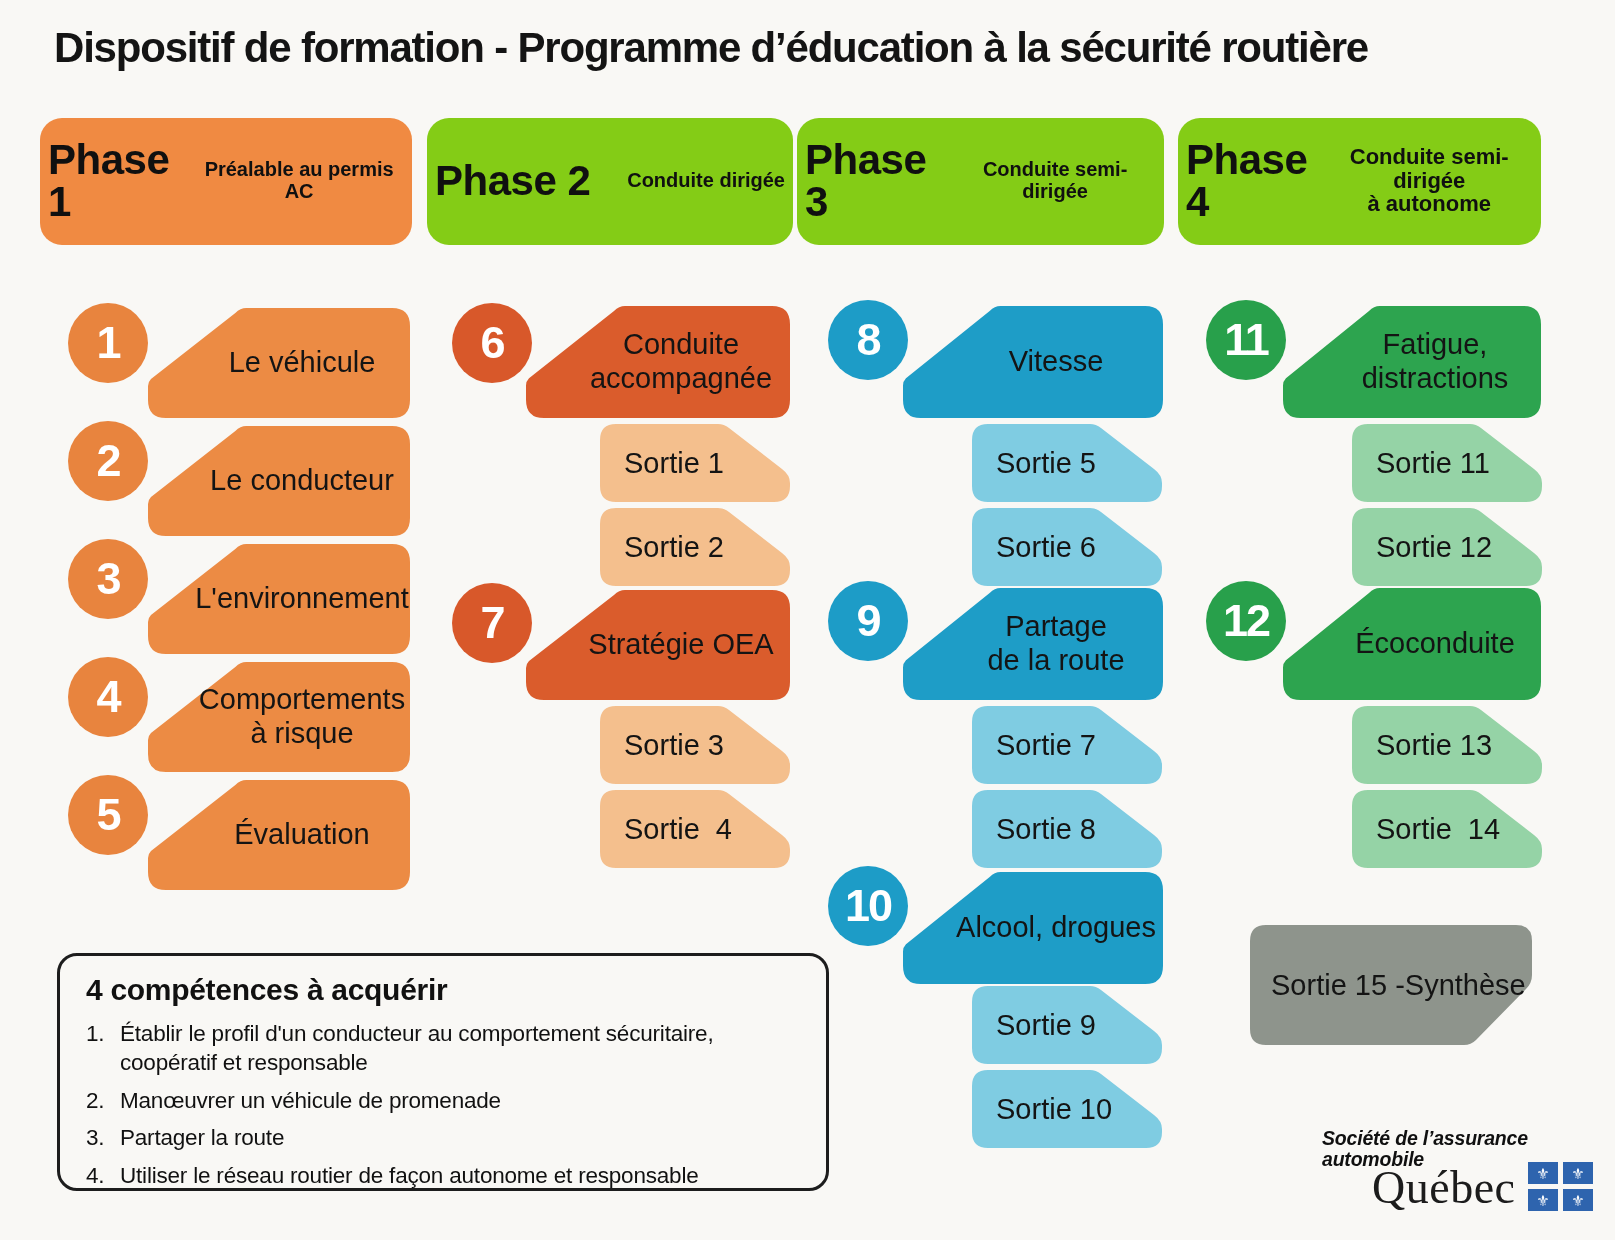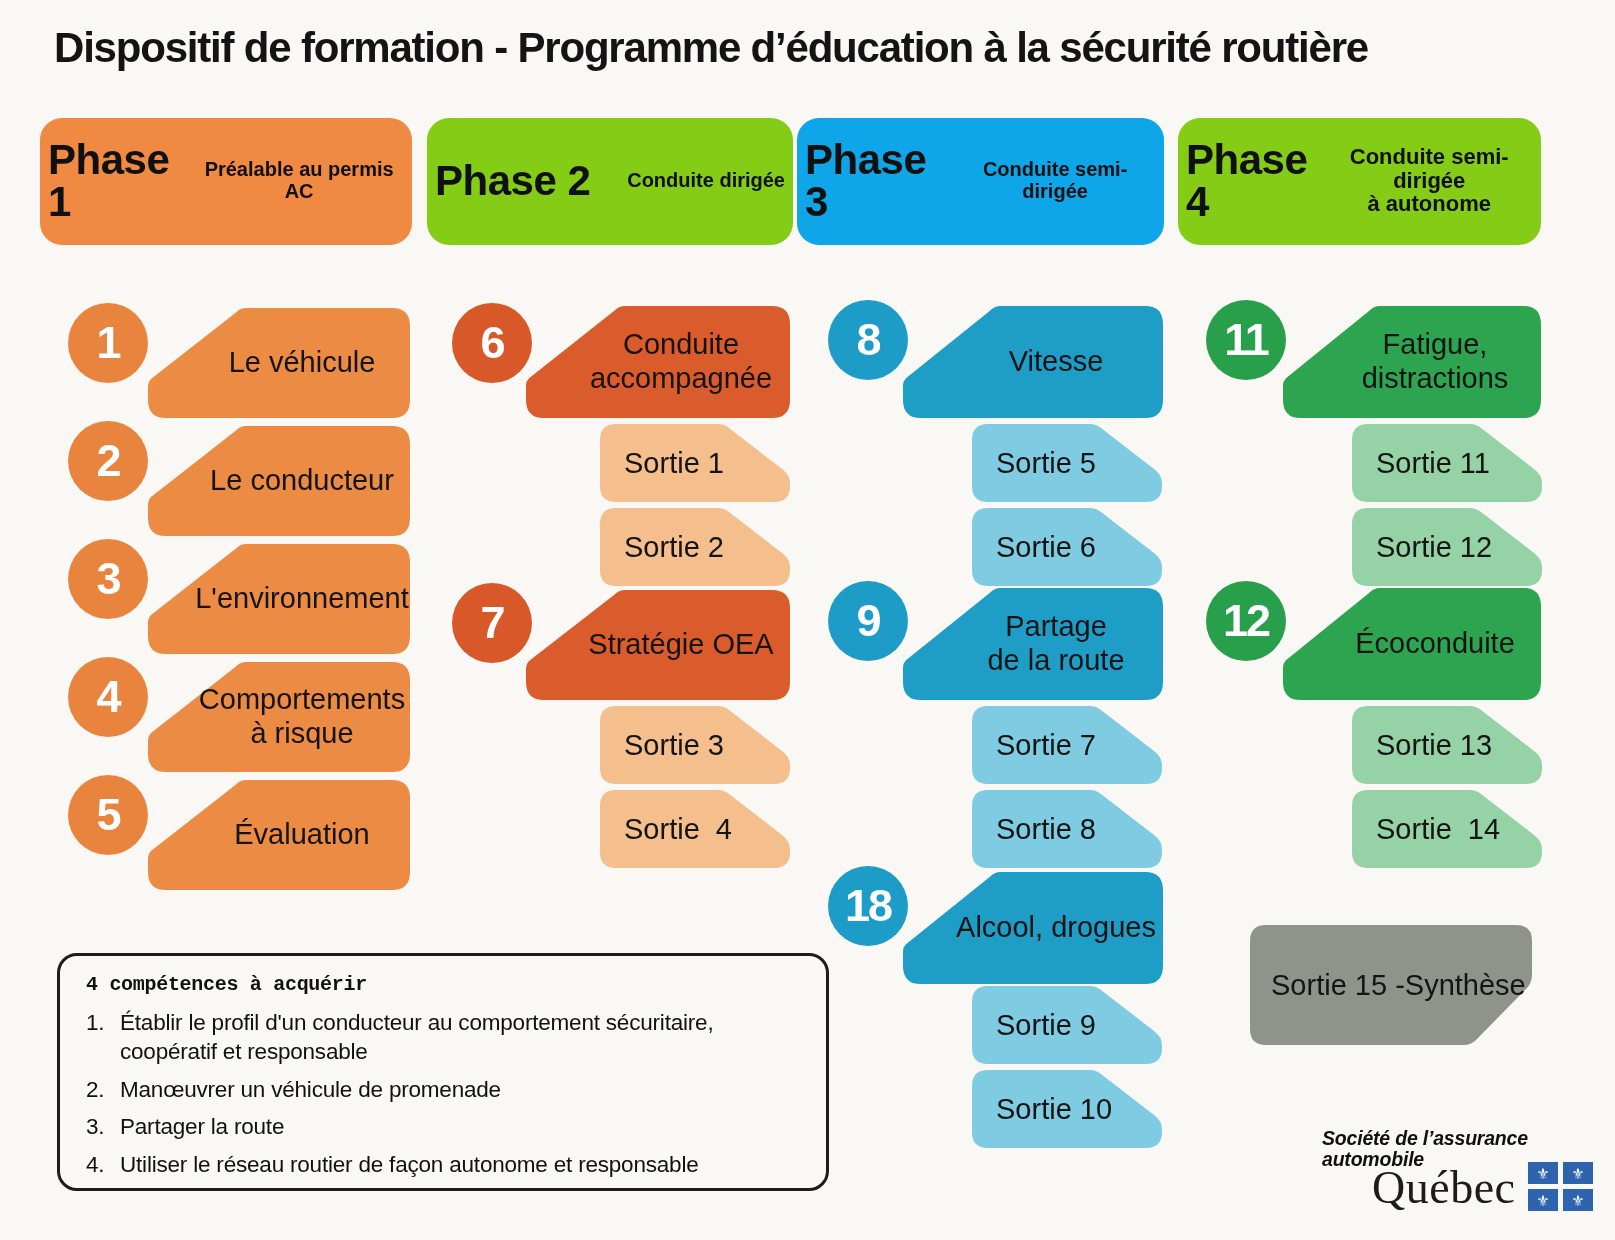--- a/index.html
+++ b/index.html
@@ -15,21 +15,21 @@
   .ph{
     position:absolute;top:118px;height:127px;border-radius:22px;box-sizing:border-box;
     display:flex;align-items:center;justify-content:space-between;
     padding:13px 8px 15px;color:#101010;
   }
   .ph-name{font-size:42px;font-weight:700;letter-spacing:-0.5px;line-height:1;}
   .ph-sub{font-size:20px;font-weight:700;text-align:center;line-height:1.08;white-space:pre-line;}
   .ph4{padding-top:10px;padding-bottom:12px;}
   .ph4 .ph-sub{font-size:22px;}
   .h-or1{background:#F08A42;} .h-or2{background:#84cc16;}
-  .h-bl{background:#0ea5e9;}  .h-gn{background:#84cc16;}
+  .h-bl{background:#84cc16;}  .h-gn{background:#84cc16;}
   
   .num{
     position:absolute;width:80px;height:80px;border-radius:50%;color:#ffffff;
     font-weight:700;font-size:45px;display:flex;align-items:center;justify-content:center;
     letter-spacing:-2px;
   }
   .bg-or1{background:#E8843E;} .bg-or2{background:#D8582A;}
   .bg-bl{background:#1D9CC7;}  .bg-gn{background:#28A04B;}
   
   .mod{position:absolute;}
@@ -47,21 +47,21 @@
   }
   .s15{width:282px;height:120px;}
   .s15 .sortie-label{padding-left:21px;}
   .co-or1{color:#EC8B44;} .co-or2{color:#DA5C2C;} .co-bl{color:#1E9DC7;} .co-gn{color:#2DA44F;}
   .co-peach{color:#F4BF8D;} .co-lbl{color:#7FCCE2;} .co-lgn{color:#95D3A6;} .co-gray{color:#8E948C;}
   
   .comp{
     position:absolute;left:57px;top:953px;width:772px;height:238px;box-sizing:border-box;
     border:3px solid #1d1d1d;border-radius:20px;padding:17px 14px 0 26px;color:#111;
   }
-  .comp-title{font-size:20px;font-weight:700;margin:0 0 13px 0;letter-spacing:-0.3px;font-family:Liberation Mono, monospace;}
+  .comp-title{font-size:30px;font-weight:700;margin:0 0 13px 0;letter-spacing:-0.3px;}
   .comp-item{display:flex;margin-bottom:9px;font-size:22.5px;line-height:1.28;letter-spacing:-0.2px;}
   .comp-num{width:34px;flex:none;}
   .comp-text{white-space:pre-line;}
   
   .saaq-lines{
     position:absolute;left:1322px;top:1128px;font-size:19.5px;font-weight:700;font-style:italic;
     line-height:1.1;color:#101010;white-space:pre-line;letter-spacing:-0.2px;
   }
   .quebec{
     position:absolute;left:1372px;top:1161px;font-family:"Liberation Serif","DejaVu Serif",serif;
@@ -109,21 +109,21 @@
 
   <div class="num bg-or1" style="left:68px;top:303px;">1</div>
   <div class="num bg-or1" style="left:68px;top:421px;">2</div>
   <div class="num bg-or1" style="left:68px;top:539px;">3</div>
   <div class="num bg-or1" style="left:68px;top:657px;">4</div>
   <div class="num bg-or1" style="left:68px;top:775px;">5</div>
   <div class="num bg-or2" style="left:452px;top:303px;">6</div>
   <div class="num bg-or2" style="left:452px;top:583px;">7</div>
   <div class="num bg-bl" style="left:828px;top:300px;">8</div>
   <div class="num bg-bl" style="left:828px;top:581px;">9</div>
-  <div class="num bg-bl" style="left:828px;top:866px;">18</div>
+  <div class="num bg-bl" style="left:828px;top:866px;">10</div>
   <div class="num bg-gn" style="left:1206px;top:300px;">11</div>
   <div class="num bg-gn" style="left:1206px;top:581px;">12</div>
 
   <div class="mod co-or1" style="left:148px;top:308px;width:262px;height:110px;">
     <svg viewBox="0 0 264 110" preserveAspectRatio="none">
         <use href="#p-main"></use>
       </svg>
     <span class="mod-label">Le véhicule</span>
   </div>
   <div class="mod co-or1" style="left:148px;top:426px;width:262px;height:110px;">

